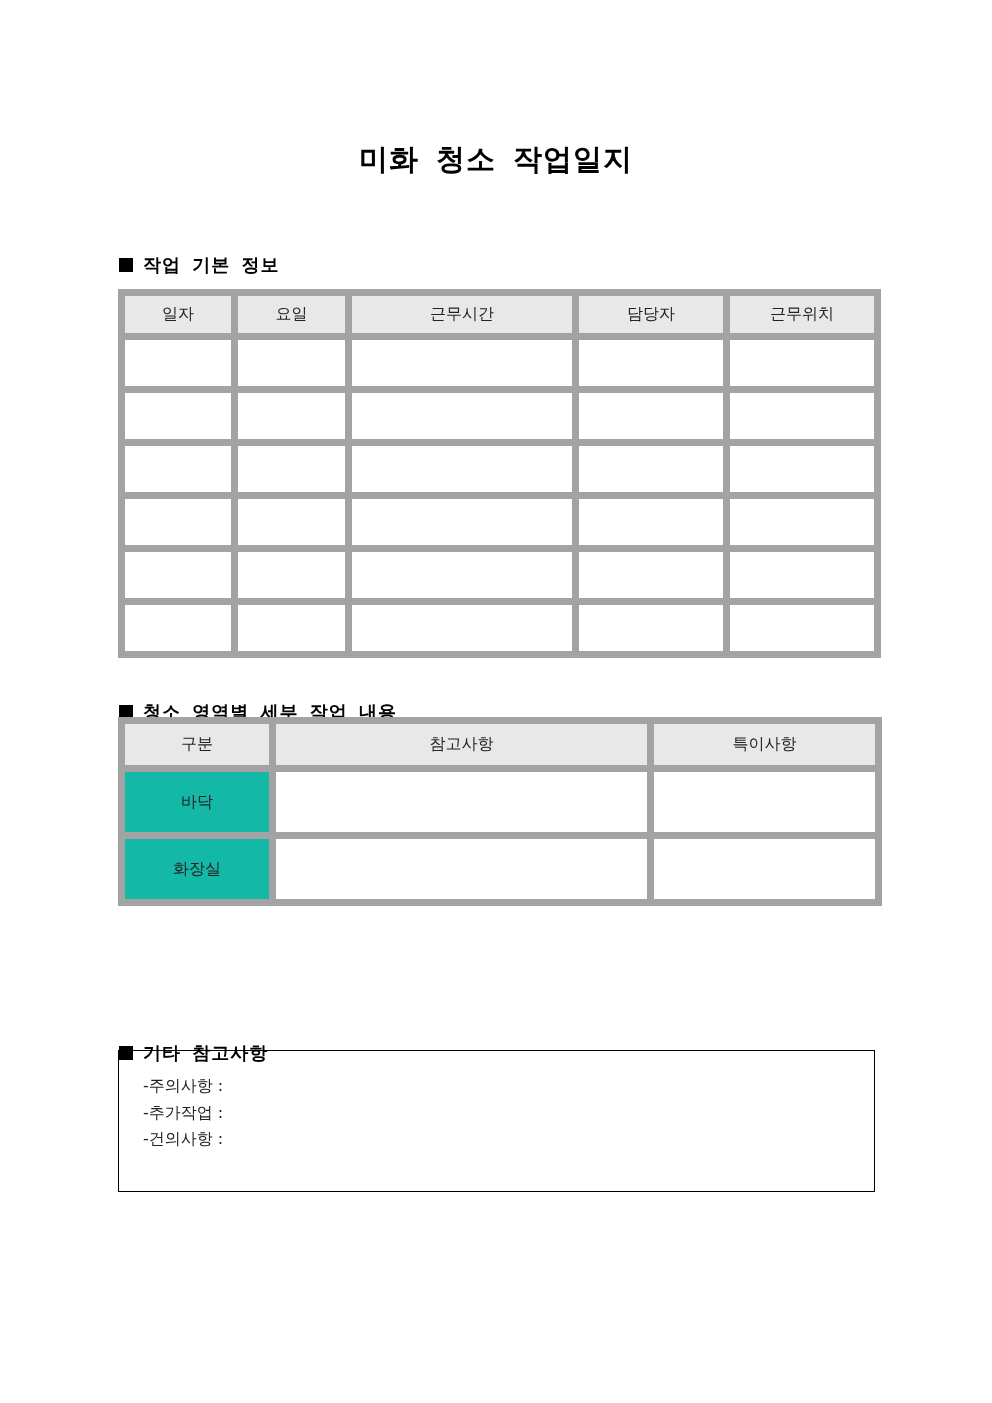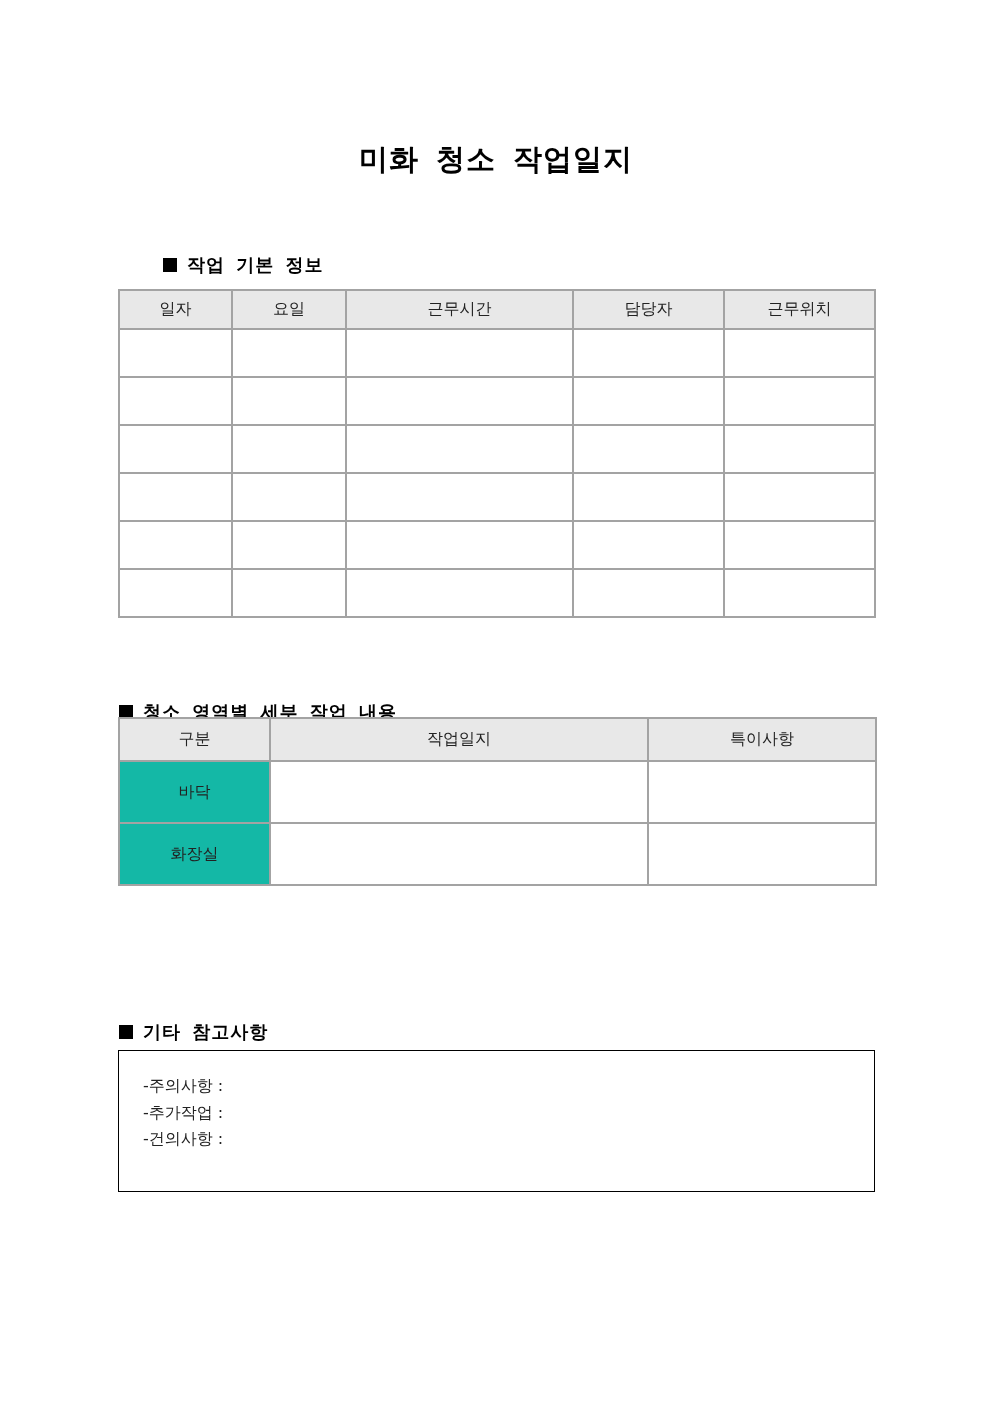--- a/index.html
+++ b/index.html
@@ -1,38 +1,38 @@
 <!DOCTYPE html>
 <html><head>
 <meta charset="utf-8">
 <style>
   html, body { margin: 0; padding: 0; background: #ffffff; }
   body { width: 992px; height: 1403px; position: relative; font-family: "DejaVu Sans", "Liberation Sans", sans-serif; color: #000; }
   .title { position: absolute; left: 0; top: 140px; width: 992px; text-align: center; font-size: 29px; font-weight: bold; letter-spacing: 1px; word-spacing: 6px; }
   .section-heading { position: absolute; left: 119px; font-size: 18px; font-weight: bold; letter-spacing: 1px; word-spacing: 4px; }
   .section-heading .sq { display: inline-block; width: 14px; height: 14px; background: #000; margin-right: 10px; vertical-align: -1px; }
   table { position: absolute; left: 118px; border-collapse: collapse; table-layout: fixed; }
-  td, th { border: 2px solid #a3a3a3; padding: 0; font-weight: normal; font-size: 16px; text-align: center; vertical-align: middle; color: #222; }
+  td, th { border: 7px solid #a3a3a3; padding: 0; font-weight: normal; font-size: 16px; text-align: center; vertical-align: middle; color: #222; }
   th { background: #e8e8e8; }
   .t1 { top: 289px; width: 757px; }
   .t1 th { height: 37px; }
   .t1 td { height: 46px; }
   .t2 { top: 717px; width: 757px; border-radius: 20px; }
   .t2 th { height: 41px; }
   .t2 td { height: 60px; }
   .t2 td.label { background: #14b8a6; }
   .notes-box { position: absolute; left: 118px; top: 1050px; width: 755px; height: 140px; border: 1px solid #000; text-align: center; }
   .notes-list { position: absolute; left: 24px; top: 22px; font-size: 16px; line-height: 26.5px; color: #222; }
 </style>
 </head>
 <body>
 
 <div class="title">미화 청소 작업일지</div>
 
-<div class="section-heading" style="top:253px;margin-left:44px;">
+<div class="section-heading" style="top:253px;">
   <span class="sq"></span><span>작업 기본 정보</span>
 </div>
 
 <table class="t1">
   <colgroup>
     <col style="width:113px">
       <col style="width:114px">
       <col style="width:227px">
       <col style="width:151px">
       <col style="width:151px">
@@ -96,37 +96,37 @@
 
 <table class="t2">
   <colgroup>
     <col style="width:151px">
       <col style="width:378px">
       <col style="width:228px">
   </colgroup>
   <tbody>
       <tr>
     <th>구분</th>
-    <th>작업일지</th>
+    <th>참고사항</th>
     <th>특이사항</th>
   </tr>
   <tr>
     <td class="label">바닥</td>
     <td></td>
     <td></td>
   </tr>
   <tr>
     <td class="label">화장실</td>
     <td></td>
     <td></td>
   </tr>
 </tbody>
   </table>
 
-<div class="section-heading" style="top:1020px;text-align:right;">
+<div class="section-heading" style="top:1041px;text-align:right;">
   <span class="sq"></span><span>기타 참고사항</span>
 </div>
 
 <div class="notes-box">
   <div class="notes-list">
     <div>-주의사항 :</div>
     <div>-추가작업 :</div>
     <div>-건의사항 :</div>
   </div>
 </div>

